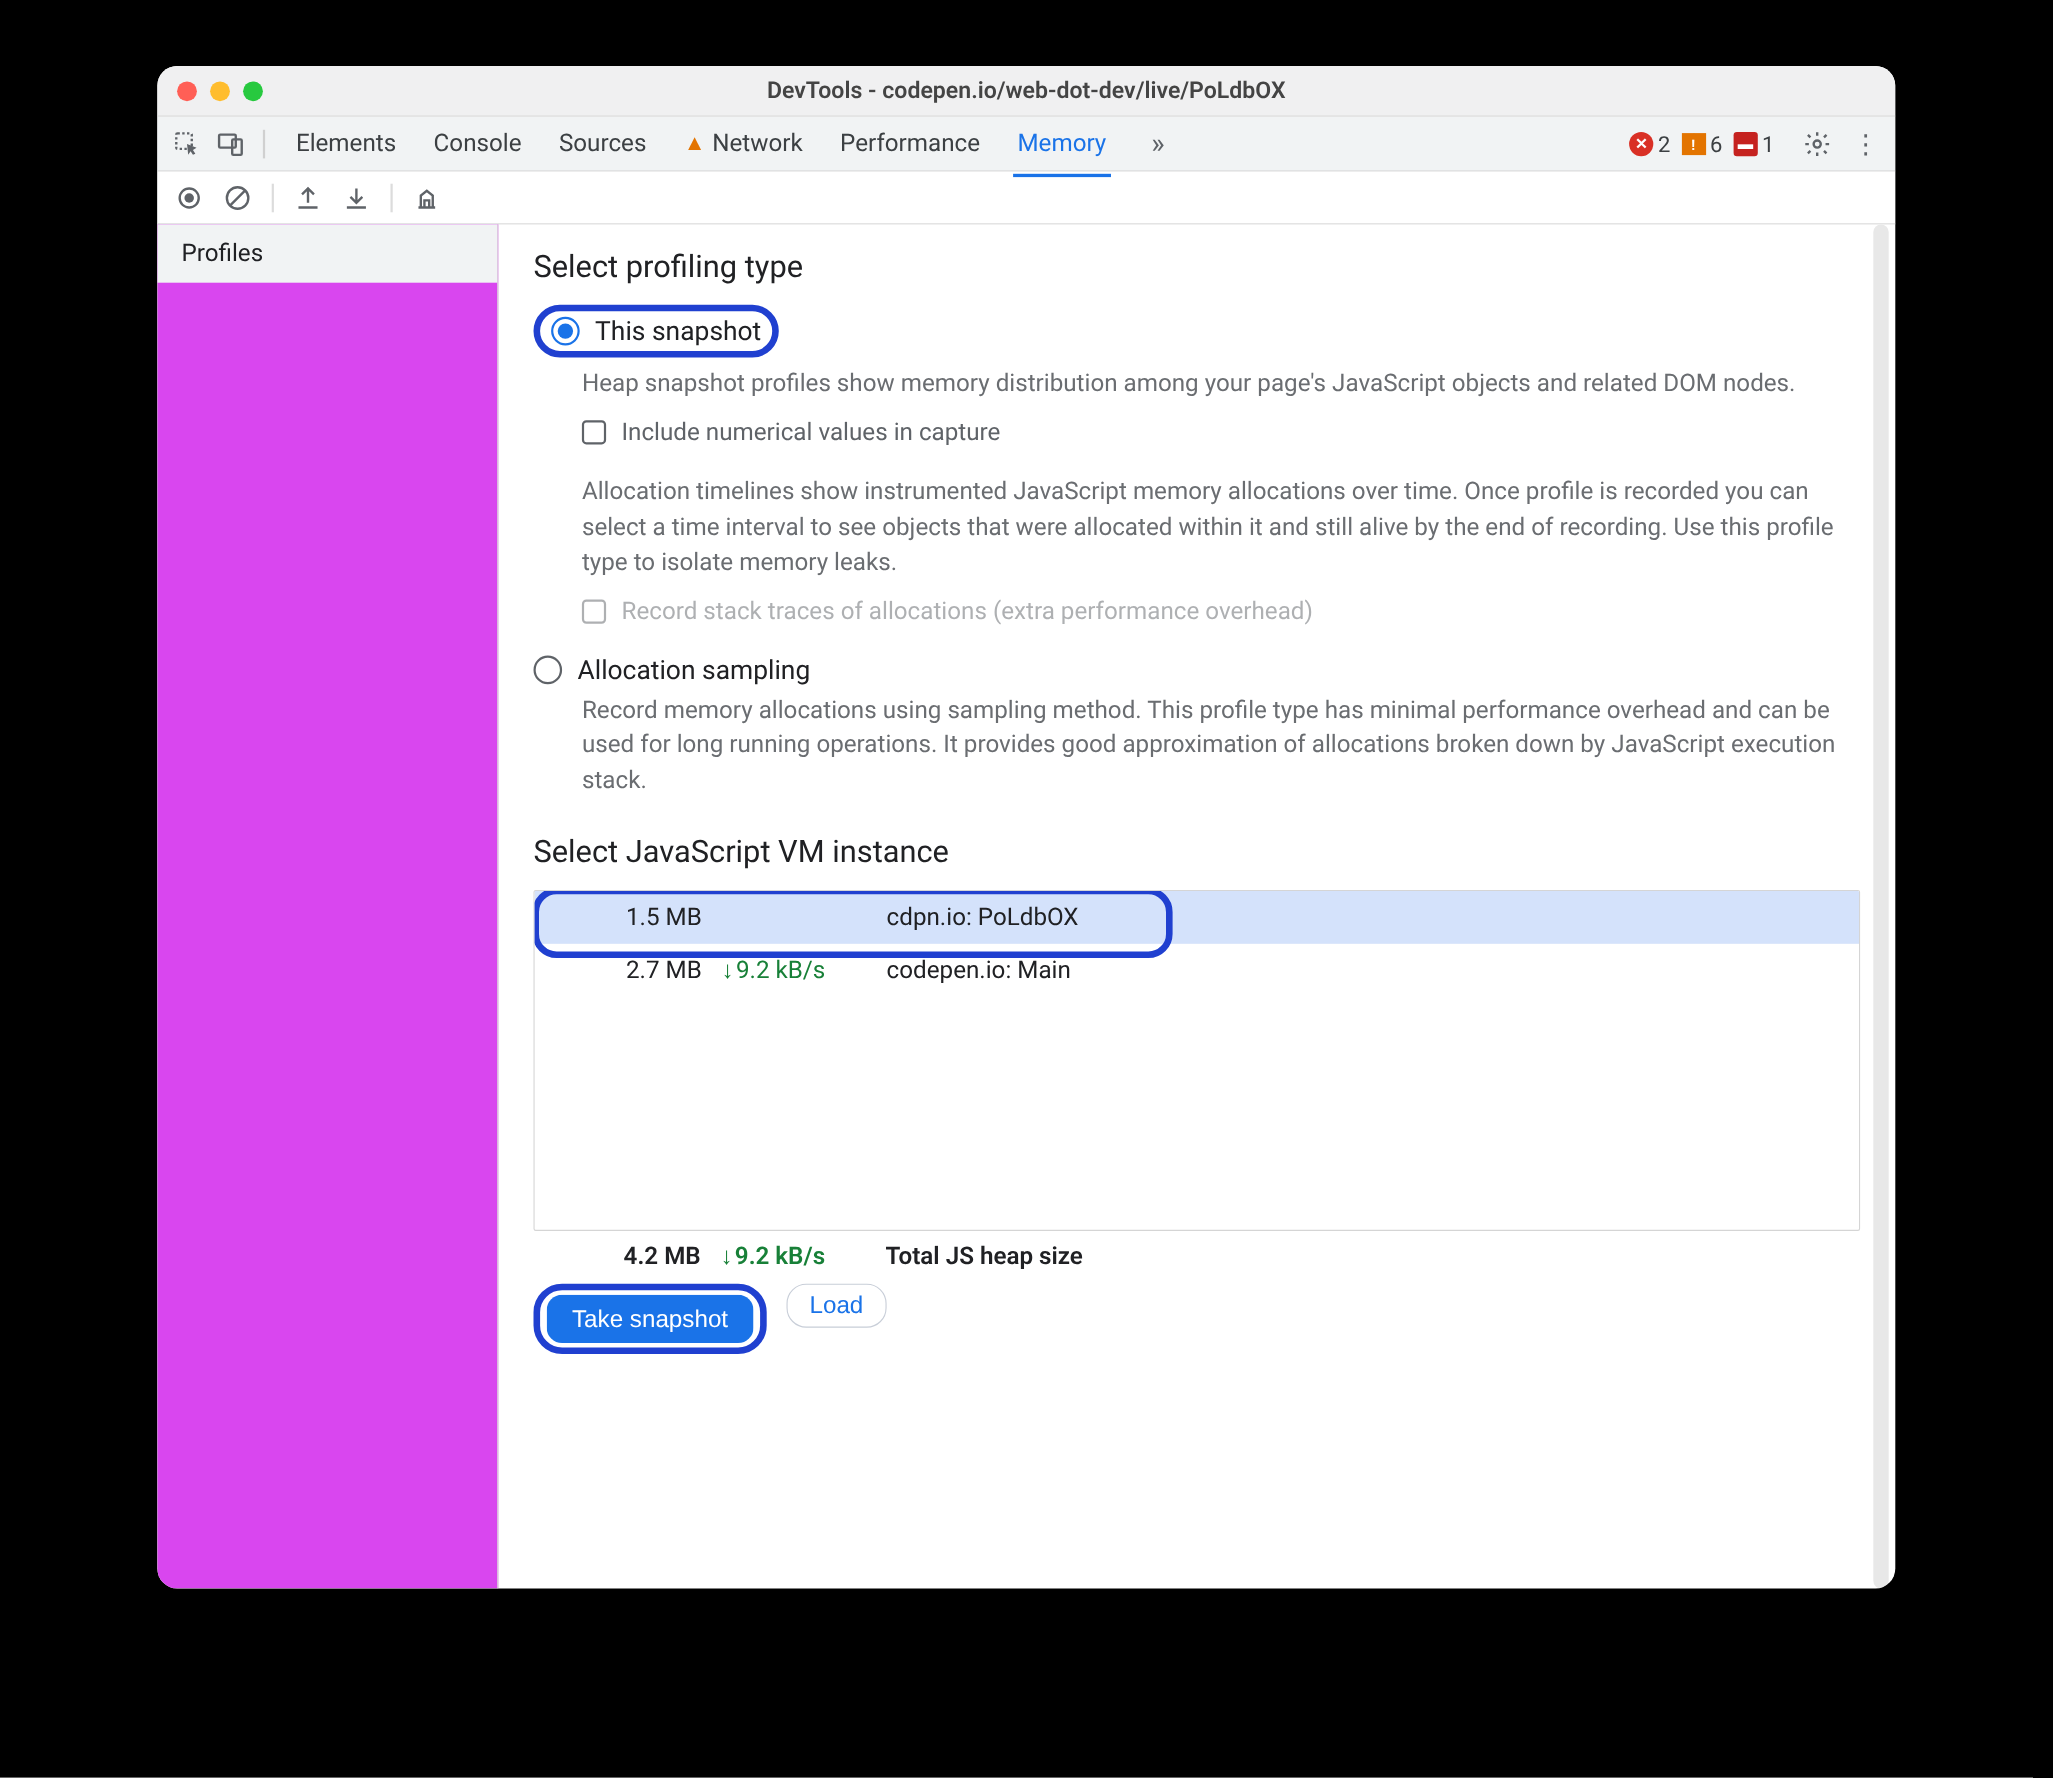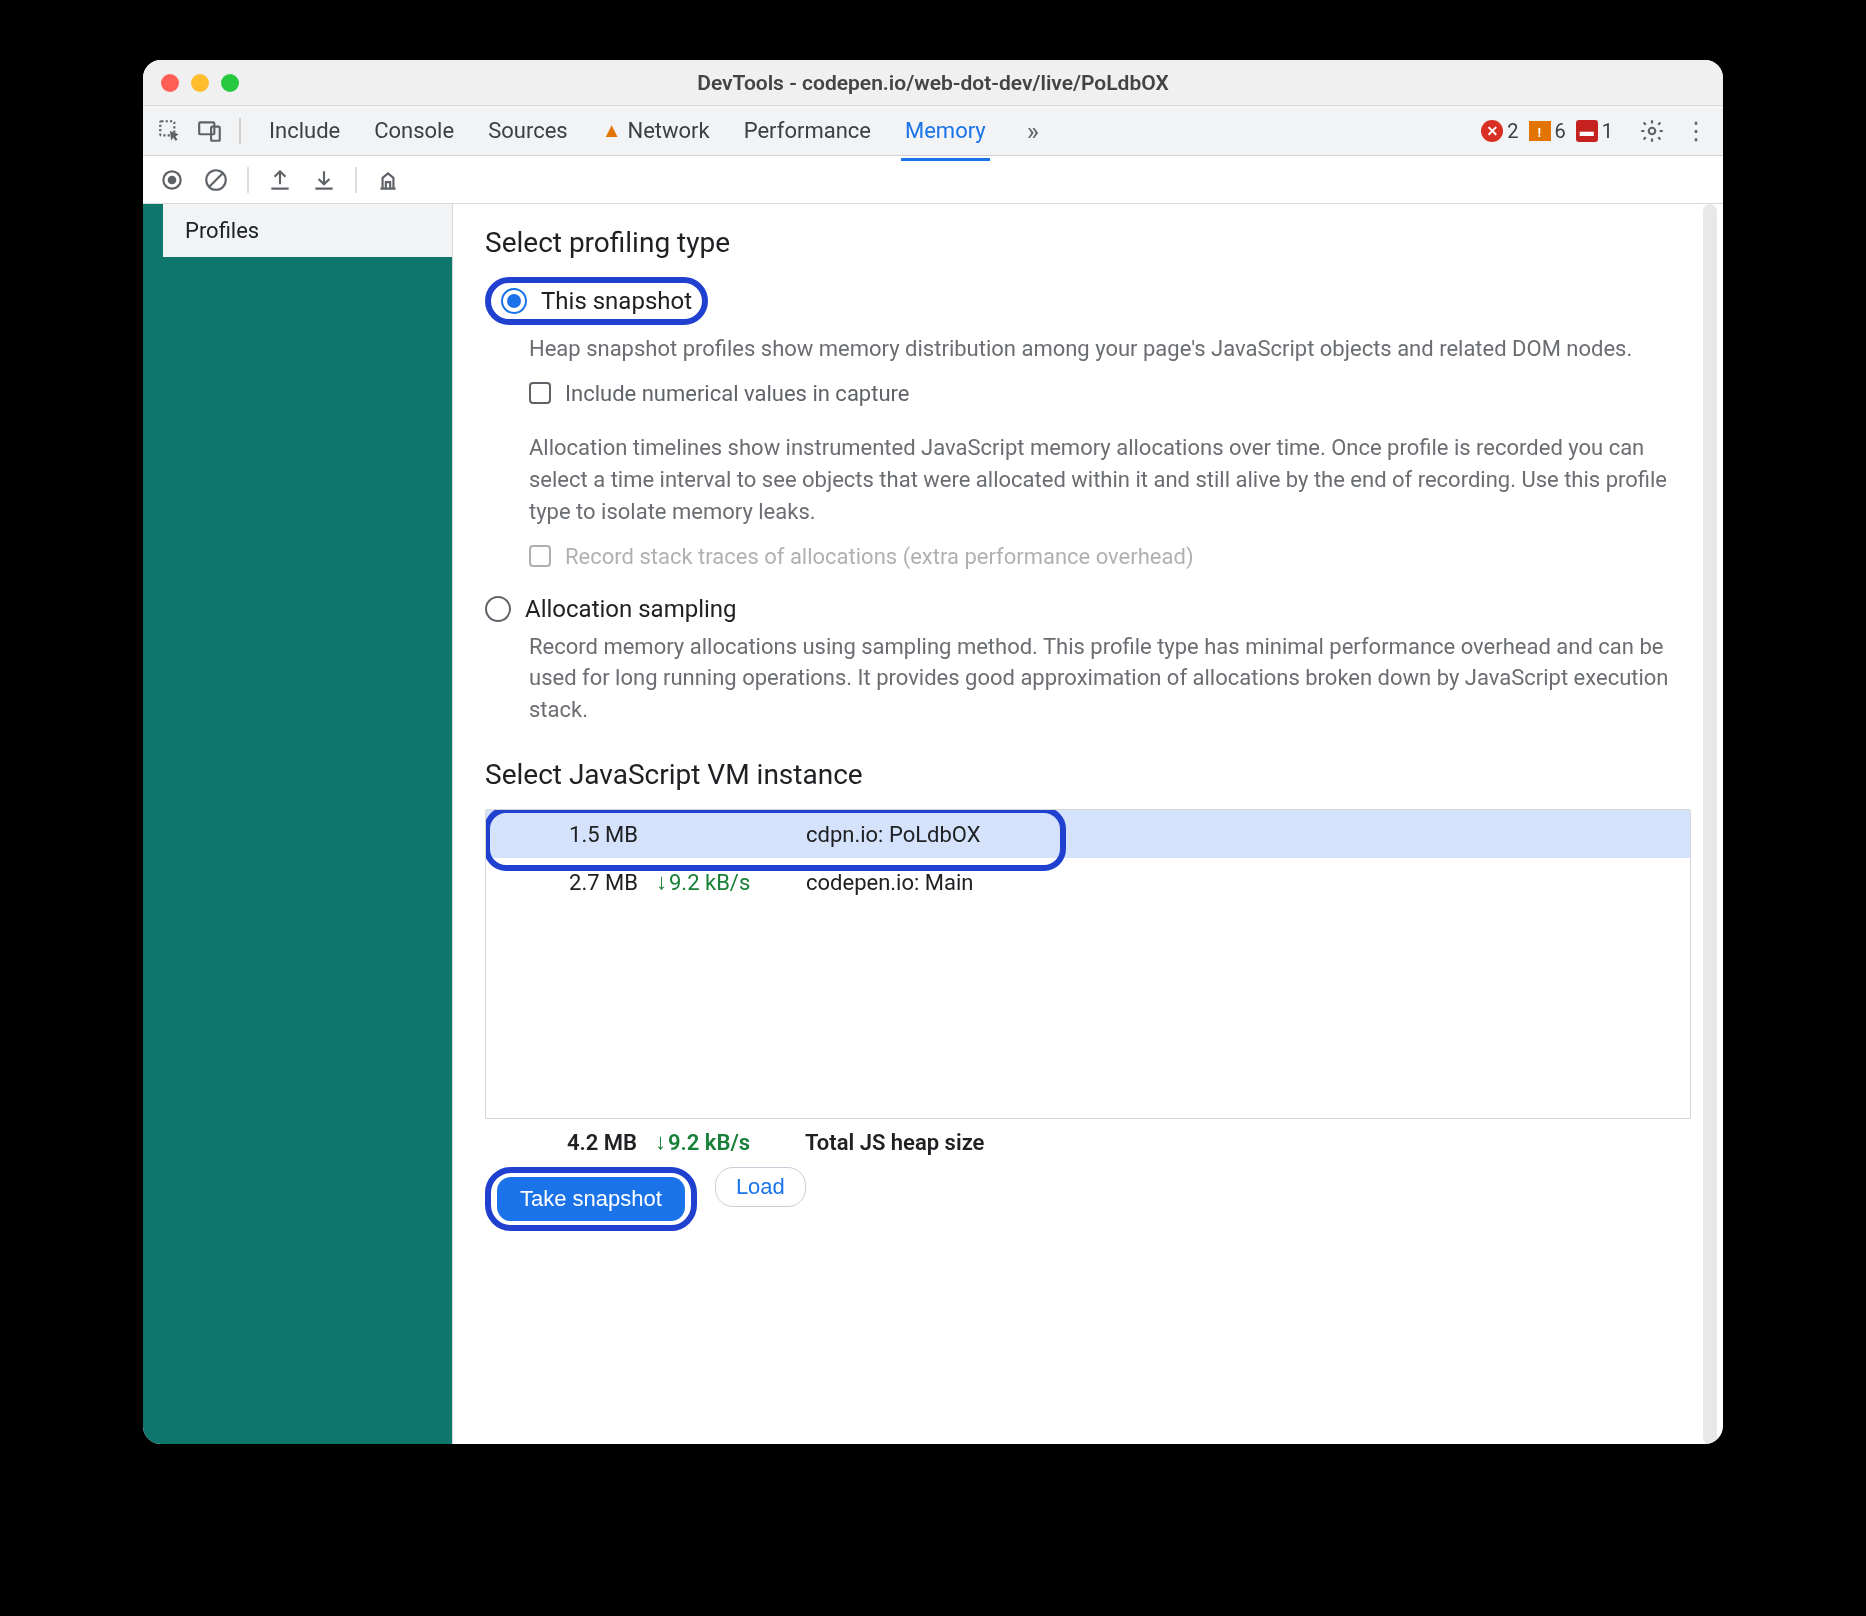--- a/index.html
+++ b/index.html
@@ -72,21 +72,21 @@
     border-bottom: 1px solid #d9d9d9;
     display: flex;
     align-items: center;
     gap: 18px;
     padding: 0 16px;
   }
   .tb-icon { color: #5f6368; cursor: pointer; }
   .divider { width: 2px; height: 26px; background: #dcdcdc; }
 
   .main { display: flex; height: 1240px; }
-  .sidebar { width: 310px; border-right: 1px solid #d9d9d9; background: #0f766e; padding-left: 20px; }
+  .sidebar { width: 310px; border-right: 1px solid #d9d9d9; background: #d946ef; }
   .side-item { background: #f1f3f4; padding: 14px 22px; font-size: 22px; color: #202124; }
   .content { flex: 1; padding: 22px 32px 24px 32px; overflow: auto; position: relative; }
 
   h2 { font-size: 28px; font-weight: 400; color: #202124; margin-bottom: 18px; }
   .option { margin-bottom: 26px; }
   .opt-head { display: flex; align-items: center; gap: 14px; }
   .radio { width: 26px; height: 26px; border: 2px solid #5f6368; border-radius: 50%; display: inline-flex; align-items: center; justify-content: center; flex-shrink: 0; }
   .radio.checked { border-color: #1a73e8; }
   .radio.checked::after { content: ""; width: 14px; height: 14px; border-radius: 50%; background: #1a73e8; }
   .opt-label { font-size: 24px; color: #202124; }
@@ -159,21 +159,21 @@
         </svg>
       </span>
       <span class="icon">
         <svg viewBox="0 0 24 24" fill="none" stroke="currentColor" stroke-width="2">
           <rect x="2" y="4" width="14" height="11" rx="1"></rect>
           <rect x="13" y="8" width="8" height="13" rx="1"></rect>
         </svg>
       </span>
     </div>
     <div class="tabs">
-      <span class="tab">Include</span>
+      <span class="tab">Elements</span>
       <span class="tab">Console</span>
       <span class="tab">Sources</span>
       <span class="tab"><span class="warn-icon">▲</span><span>Network</span></span>
       <span class="tab">Performance</span>
       <span class="tab active">Memory</span>
       <span class="icon" style="font-size:26px;color:#5f6368;">»</span>
     </div>
     <div class="status-group">
       <span class="badge">
         <span class="circ err">✕</span>

